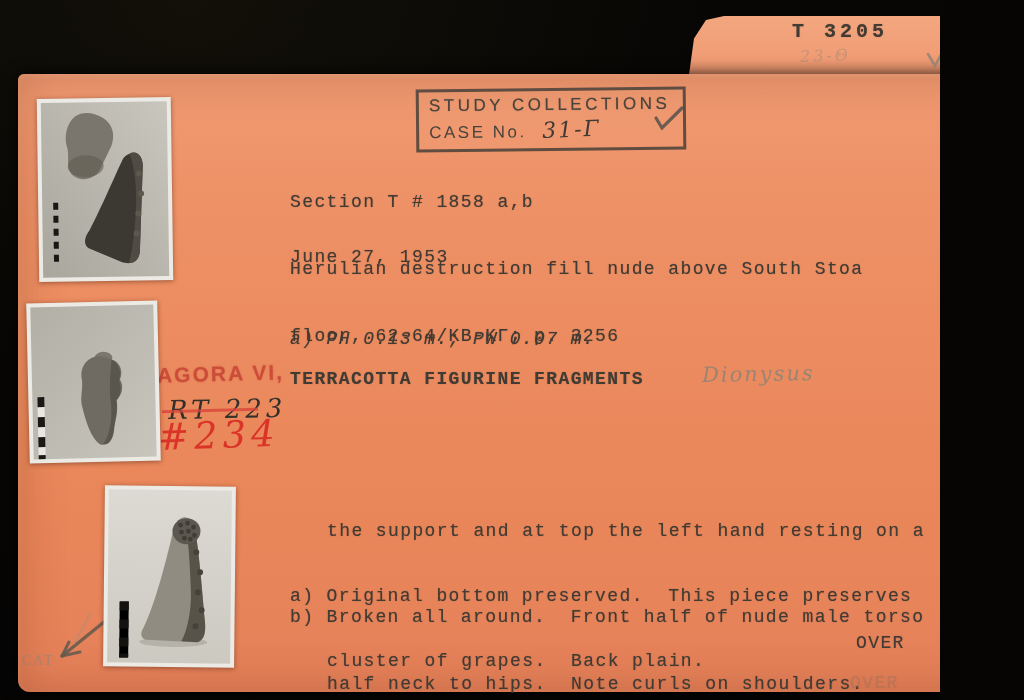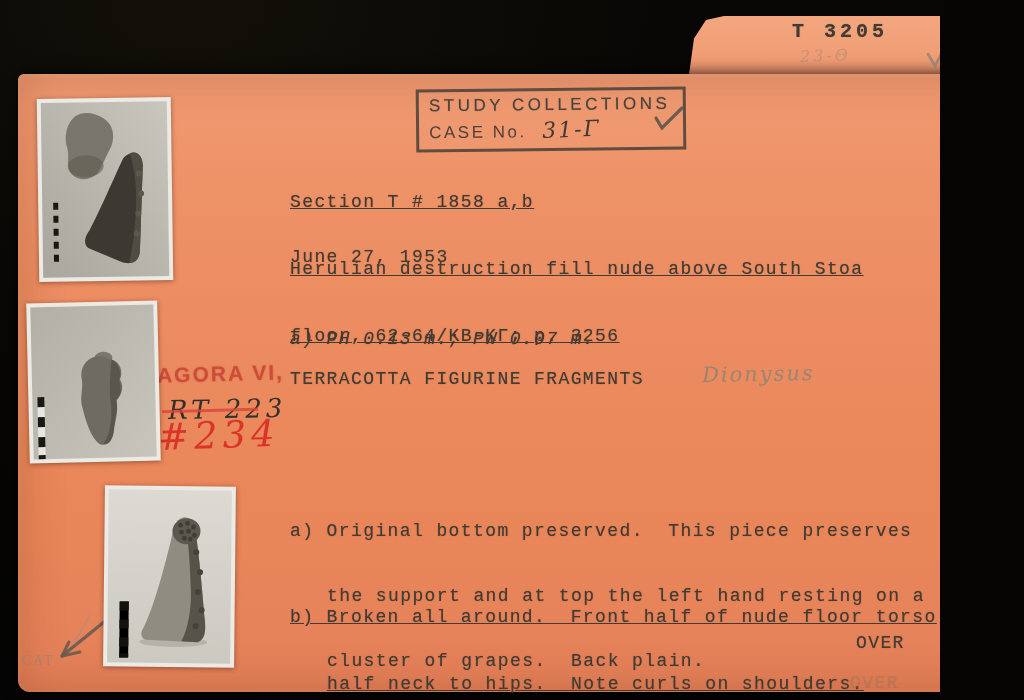--- a/index.html
+++ b/index.html
@@ -14,23 +14,23 @@
     box-shadow:inset 0 0 46px rgba(110,45,15,.30), inset 0 2px 6px rgba(255,220,190,.25), 0 0 16px rgba(0,0,0,.85);}
   .tab{position:absolute;left:688px;top:16px;width:300px;height:66px;
     background:linear-gradient(180deg,#f3a77f 0%,#f09a72 80%,#ef9770 100%);
     clip-path:polygon(0% 100%,2% 34%,6% 6%,12% 0%,85% 0%,91% 7%,96% 36%,100% 100%);}
 
   
   .typed{position:absolute;font-family:"Liberation Mono","DejaVu Sans Mono",monospace;
     font-size:18px;letter-spacing:1.4px;color:#423b33;white-space:pre;
     text-shadow:0 0 1px rgba(66,59,51,.55);}
   .typed .ln{display:block;}
-  .lh27 .ln{line-height:27px;text-decoration:underline;} .lh25 .ln{line-height:25px;} .lh22 .ln{line-height:22px;font-style:italic;}
+  .lh27 .ln{line-height:27px;} .lh25 .ln{line-height:25px;} .lh22 .ln{line-height:22px;font-style:italic;}
   .indent{padding-left:37px;}
-  .bold{font-weight:normal;}
+  .bold{font-weight:bold;}
 
   
   .pencil{position:absolute;color:#8d8378;font-family:"DejaVu Serif",serif;font-style:italic;}
   .handred{position:absolute;color:#da3428;font-family:"DejaVu Serif",serif;font-style:italic;}
 
   
   .stampbox{position:absolute;left:416px;top:88px;border:3px solid rgba(72,64,56,.85);
     padding:4px 12px 6px 10px;transform:rotate(-0.6deg);background:rgba(255,255,255,0.02);}
   .stamp-l1{font-family:"Liberation Sans",sans-serif;font-size:17px;letter-spacing:3.5px;
     color:#4a433c;white-space:pre;text-shadow:0 0 1px rgba(74,67,60,.5);}
@@ -89,27 +89,27 @@
               font-size:26px;color:#33302c;letter-spacing:4px;transform:rotate(-1deg);">RT 223</div>
   <div style="position:absolute;left:162px;top:409px;width:96px;height:3px;background:#d8453a;
               transform:rotate(-1.5deg);opacity:.8;"></div>
   <div class="handred" style="left:158px;top:414px;font-size:37px;letter-spacing:5px;transform:rotate(-2deg);">#234</div>
 
   <div class="typed bold" style="left:290px;top:369px;">TERRACOTTA FIGURINE FRAGMENTS</div>
   <div class="pencil" style="left:702px;top:362px;font-size:21px;letter-spacing:2px;transform:rotate(-1deg);opacity:.85;">Dionysus</div>
 
 
   <div class="typed lh25" style="left:290px;top:479px;">
+    <span class="ln indent">the support and at top the left hand resting on a</span>
     <span class="ln">a) Original bottom preserved.  This piece preserves</span>
-    <span class="ln indent">the support and at top the left hand resting on a</span>
     <span class="ln indent">cluster of grapes.  Back plain.</span>
   </div>
 
   <div class="typed lh27" style="left:290px;top:564px;">
-    <span class="ln">b) Broken all around.  Front half of nude floor torso</span>
+    <span class="ln">b) Broken all around.  Front half of nude male torso</span>
     <span class="ln indent">half neck to hips.  Note curls on shoulders.</span>
   </div>
 
   <div class="typed" style="left:856px;top:633px;">OVER</div>
   <div class="typed" style="left:850px;top:673px;opacity:.30;color:#7d7163;">OVER</div>
   <div style="position:absolute;left:952px;top:642px;font-family:'Liberation Serif',serif;font-size:25px;
               color:#6e665c;opacity:.85;">I</div>
   <div class="pencil" style="left:22px;top:653px;font-size:14px;letter-spacing:2px;opacity:.6;font-style:normal;font-family:Liberation Serif, serif;">CAT</div>
   <svg style="position:absolute;left:40px;top:614px;" width="80" height="56">
     <path d="M64,8 L22,42" fill="none" stroke="#62594e" stroke-width="3.4" stroke-linecap="round" opacity=".85"></path>

